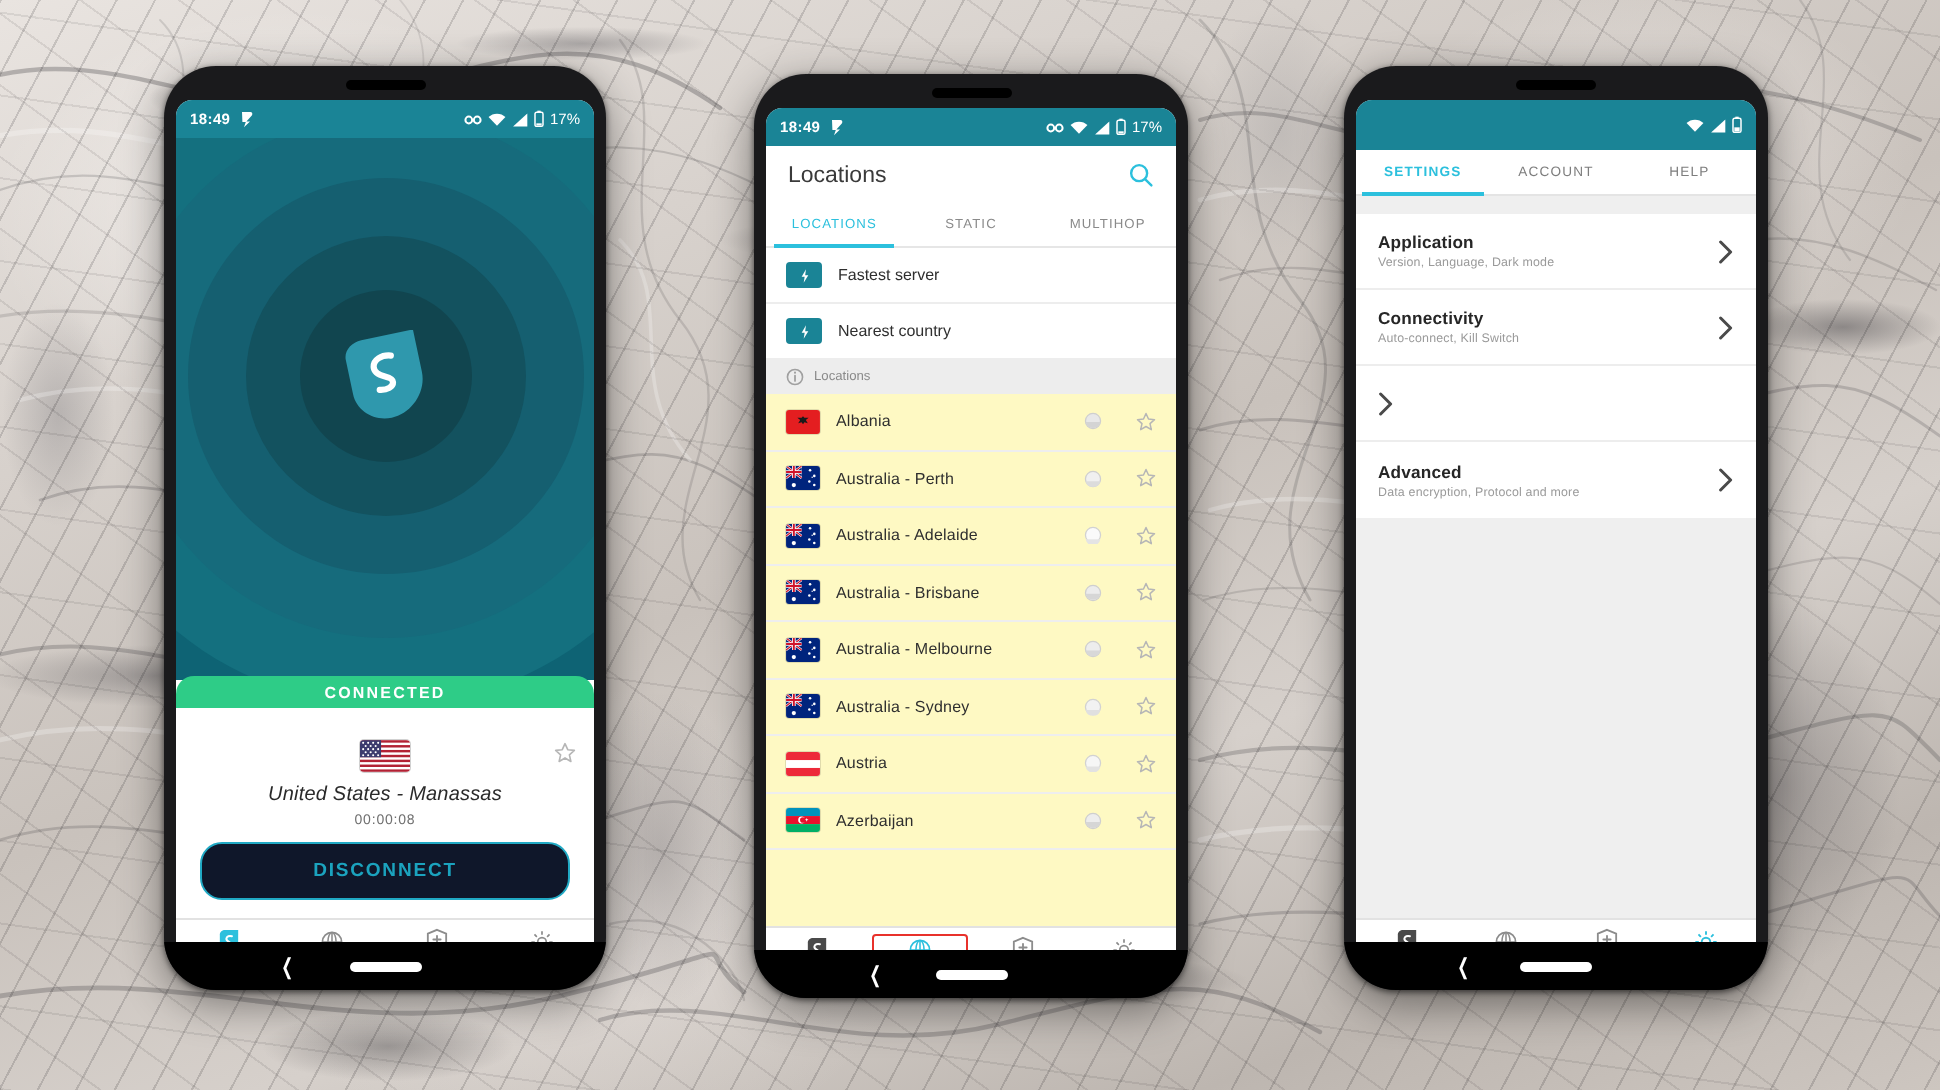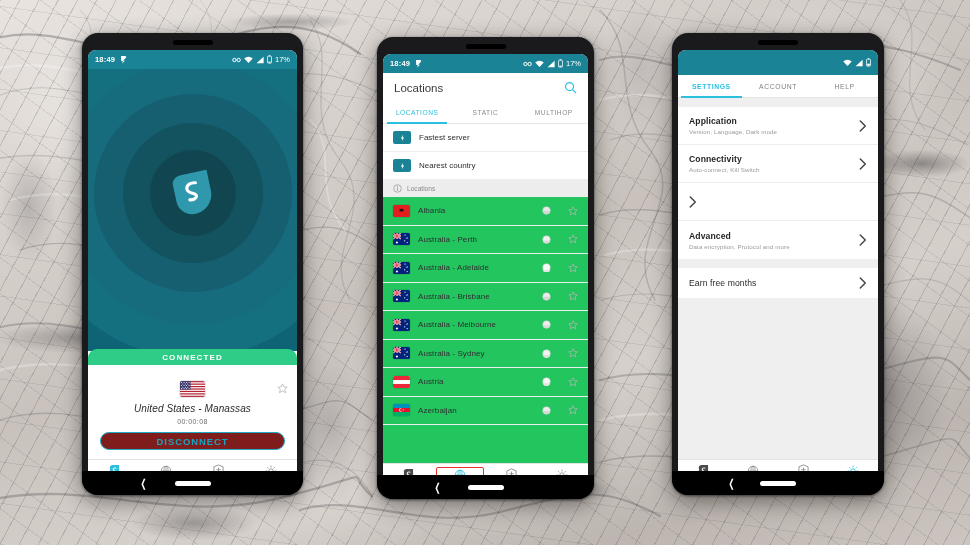--- a/index.html
+++ b/index.html
@@ -42,21 +42,21 @@
       repeating-linear-gradient(8deg, rgba(40,38,42,.10) 0 1px, transparent 1px 41px);
     mix-blend-mode: multiply;
     opacity: .85;
   }
   #bg-veins { position:absolute; inset:0; opacity:.55; }
 
   
   .phone {
     position: absolute;
     background: #1a1a1c;
-    border-radius: 16px;
+    border-radius: 26px;
     box-shadow: 0 6px 22px rgba(0,0,0,.45), 0 1px 3px rgba(0,0,0,.6);
     overflow: hidden;
   }
   .phone-inner {
     position: absolute;
     background: #ffffff;
     overflow: hidden;
   }
   .notch {
     position: absolute; top: 7px; left: 50%;
@@ -147,26 +147,26 @@
   }
   .p1-srv {
     text-align: center; font-size: 10px; color: #2a2a2a;
     margin-top: 6px; letter-spacing: .1px; font-style: italic;
   }
   .p1-timer {
     text-align: center; font-size: 7px; color: #6f6f6f; margin-top: 4px;
     letter-spacing: .4px;
   }
   .p1-disconnect {
-    margin: 7px 2px 0; height: 18px;
+    margin: 7px 2px 0; height: 29px;
     border: 1.3px solid #20a9c4; border-radius: 11px;
     color: #1ba3be; font-size: 9.5px; font-weight: 700;
     letter-spacing: .9px;
     display: flex; align-items: center; justify-content: center;
-    background: #7f1d1d;
+    background: #0f172a;
   }
 
   
   .appnav {
     flex: none; height: 30px; background: #fff;
     border-top: 1px solid #e2e2e2;
     display: flex; align-items: center;
   }
   .navitem {
     flex: 1; display: flex; flex-direction: column;
@@ -216,21 +216,21 @@
     width: 18px; height: 13px; background: #1a8496; border-radius: 2px;
     display: flex; align-items: center; justify-content: center;
   }
   .p2-quick .qlabel { font-size: 8px; color: #2f2f2f; }
   .p2-section {
     flex: none; height: 17px; background: #ededed;
     display: flex; align-items: center; gap: 5px;
     padding: 0 10px;
   }
   .p2-section .slabel { font-size: 6.6px; color: #8a8a8a; }
-  .p2-list { flex: 1; overflow: hidden; background: #22c55e; }
+  .p2-list { flex: 1; overflow: hidden; background: #fef9c3; }
   .p2-row {
     height: 28.5px; display: flex; align-items: center;
     padding: 0 10px; gap: 8px;
     border-bottom: 1px solid #eeeeee;
   }
   .rflag {
     width: 17px; height: 12px; flex: none; border-radius: 1.5px;
     box-shadow: 0 0 0 .4px rgba(0,0,0,.15);
   }
   .rname { flex: 1; font-size: 8px; color: #2f2f2f; letter-spacing: .1px; }
@@ -825,30 +825,20 @@
           </div>
           <svg width="8" height="12" viewBox="0 0 8 12">
             <path d="M1.3 1 6.3 6 1.3 11" fill="none" stroke="#4a4a4a" stroke-width="1.5" stroke-linecap="round" stroke-linejoin="round"></path>
           </svg>
         </div>
 
       </div>
 
       <div class="p3-gap"></div>
 
-      <div class="p3-group">
-        <div class="p3-item p3-single">
-          <div class="p3-texts">
-            <span class="p3-h">Earn free months</span>
-          </div>
-          <svg width="8" height="12" viewBox="0 0 8 12">
-            <path d="M1.3 1 6.3 6 1.3 11" fill="none" stroke="#4a4a4a" stroke-width="1.5" stroke-linecap="round" stroke-linejoin="round"></path>
-          </svg>
-        </div>
-      </div>
 
       <div class="p3-fill"></div>
 
       <div class="appnav">
         <div class="navitem">
           <svg width="11" height="13" viewBox="0 0 12 14">
             <path d="M11 1v7.4c0 3.2-2.6 5.6-5.5 5.6C2.9 14 1 12 1 9.5V3.5C1 2 2.3 1 3.9 1z" fill="#4a4a4a"></path>
             <path d="M7.6 4.4c-1.4-.5-2.8.1-3 1.2-.2 1 .6 1.5 1.4 1.9.7.4 1.1.7 1 1.2-.1.8-1.1 1.1-2.2.8" fill="none" stroke="#fff" stroke-width="1.1" stroke-linecap="round"></path>
           </svg>
           <span class="nlabel">Surfshark</span>

